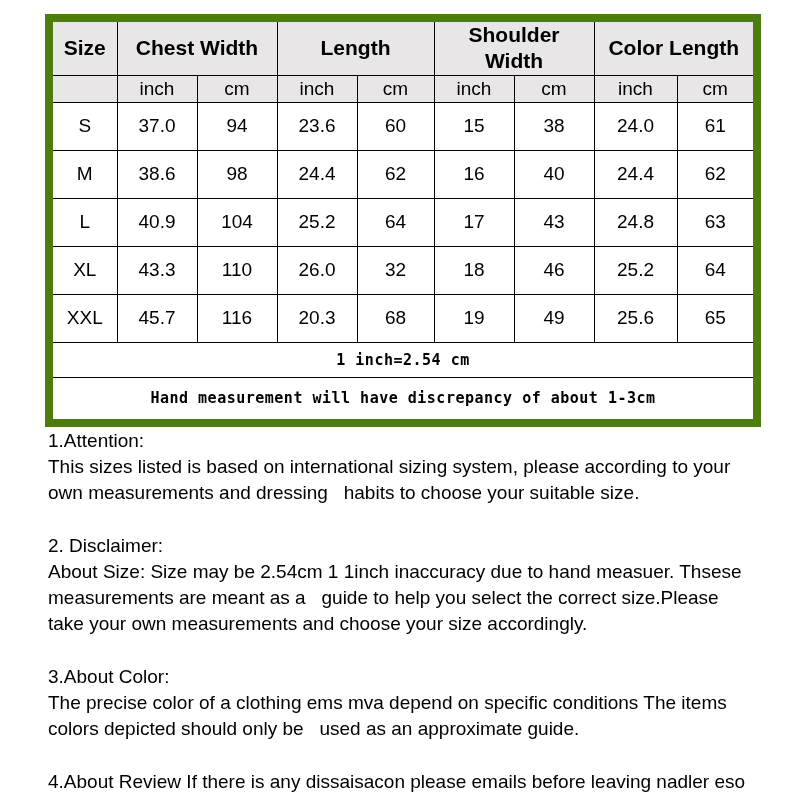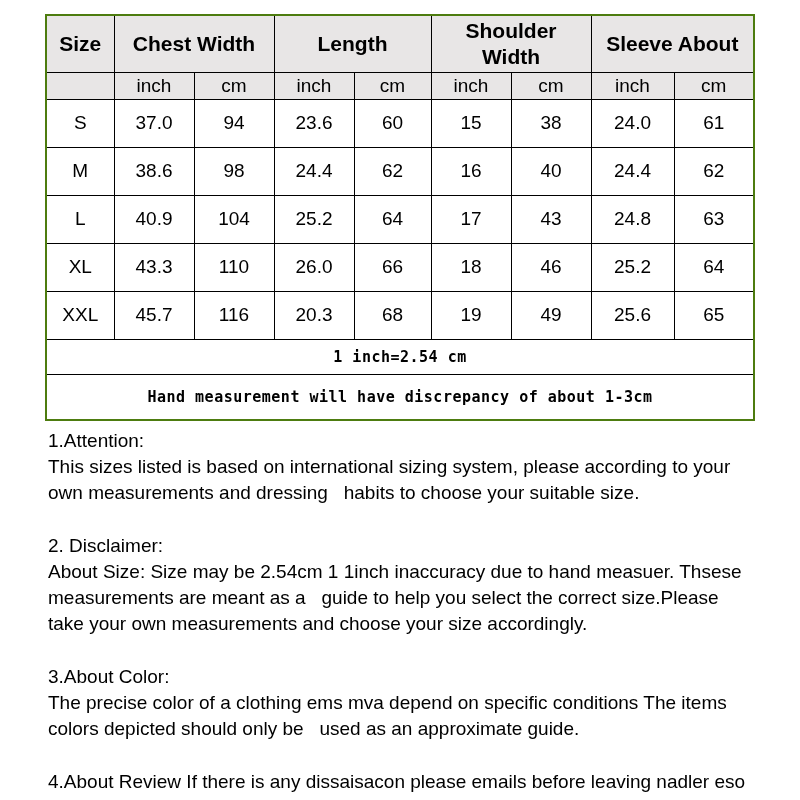--- a/index.html
+++ b/index.html
@@ -15,21 +15,21 @@
   .chart-wrap {
     position: absolute;
     left: 45px;
     top: 14px;
     width: 710px;
   }
   table.size-chart {
     border-collapse: collapse;
     table-layout: fixed;
     width: 708px;
-    border: 2px solid #4d7c0f;
+    border: 8px solid #4d7c0f;
   }
   table.size-chart th,
   table.size-chart td {
     border: 1px solid #000000;
     text-align: center;
     vertical-align: middle;
     padding: 0 6px;
     overflow: hidden;
   }
   tr.header-main { height: 57px; }
@@ -83,21 +83,21 @@
         <col style="width:80px">
       <col style="width:83px">
         <col style="width:80px">
     </colgroup>
     <tbody>
       <tr class="header-main">
         <th>Size</th>
         <th colspan="2">Chest Width</th>
         <th colspan="2">Length</th>
         <th colspan="2">Shoulder Width</th>
-        <th colspan="2">Sleeve About</th>
+        <th colspan="2">Color Length</th>
       </tr>
       <tr class="header-units">
         <th></th>
         <th>inch</th>
         <th>cm</th>
         <th>inch</th>
         <th>cm</th>
         <th>inch</th>
         <th>cm</th>
         <th>inch</th>
@@ -134,21 +134,21 @@
         <td>17</td>
         <td>43</td>
         <td>24.8</td>
         <td>63</td>
       </tr>
       <tr class="data-row">
         <td>XL</td>
         <td>43.3</td>
         <td>110</td>
         <td>26.0</td>
-        <td>66</td>
+        <td>32</td>
         <td>18</td>
         <td>46</td>
         <td>25.2</td>
         <td>64</td>
       </tr>
       <tr class="data-row">
         <td>XXL</td>
         <td>45.7</td>
         <td>116</td>
         <td>20.3</td>

